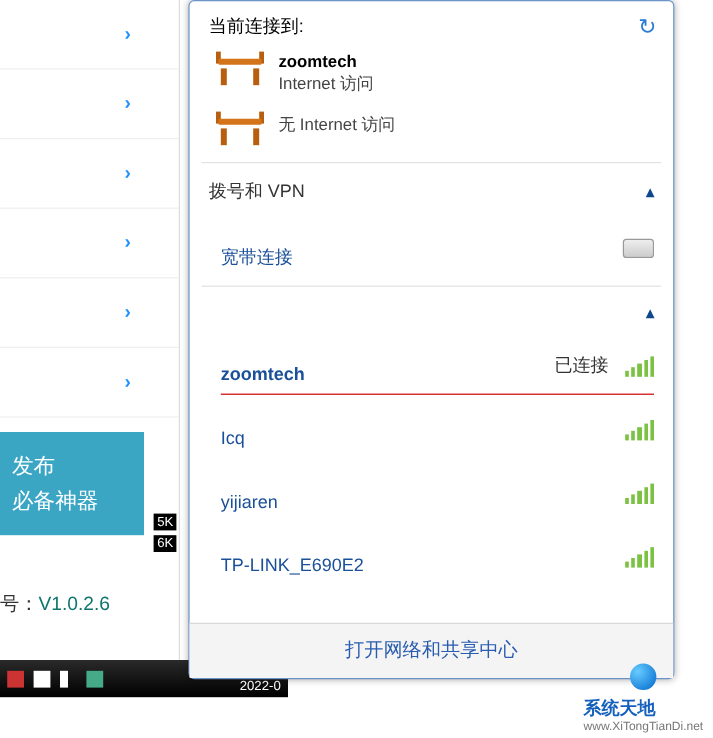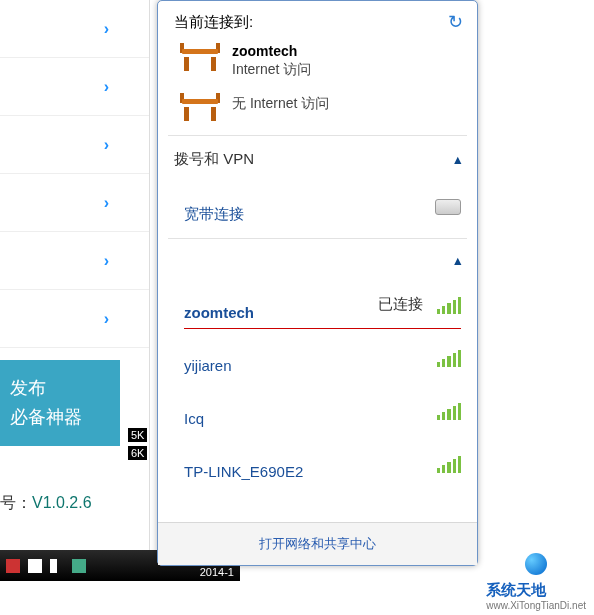--- a/index.html
+++ b/index.html
@@ -9,21 +9,21 @@
   .bg-strip .arrow-row { height: 58px; display: flex; align-items: center; justify-content: flex-end; padding-right: 40px; border-bottom: 1px solid #eee; }
   .bg-strip .arrow-row span { color: #1e90ff; font-size: 16px; font-weight: bold; }
   .teal-block { position: absolute; left: 0; top: 360px; width: 120px; background: #3aa6c4; color: #fff; padding: 14px 10px; font-size: 18px; line-height: 1.6; }
   .version-row { position: absolute; left: 0; top: 493px; font-size: 16px; color: #333; }
   .version-row .vnum { color: #0f766e; }
 
   .taskbar { position: absolute; left: 0; bottom: 34px; width: 240px; height: 31px; background: linear-gradient(#2a2a2a, #000); color: #fff; font-size: 12px; display: flex; align-items: center; padding: 0 6px; gap: 8px; }
   .taskbar .ico { width: 14px; height: 14px; display: inline-block; }
   .taskbar .time { margin-left: auto; text-align: right; line-height: 1.1; font-size: 11px; }
 
-  .flyout { position: absolute; left: 157px; top: 0; width: 321px; height: 566px; background: #fff; border: 1px solid #6b93c7; border-radius: 5px; box-shadow: 0 0 6px rgba(0,0,0,0.3); display: flex; flex-direction: column; }
+  .flyout { position: absolute; left: 157px; top: 0; width: 405px; height: 566px; background: #fff; border: 1px solid #6b93c7; border-radius: 5px; box-shadow: 0 0 6px rgba(0,0,0,0.3); display: flex; flex-direction: column; }
   .fly-body { flex: 1; overflow: hidden; padding: 4px 2px 0 2px; }
   .header-row { display: flex; align-items: center; padding: 6px 12px 6px 14px; font-size: 15px; }
   .header-row .refresh { margin-left: auto; color: #2b7cd3; font-size: 18px; }
 
   .conn-item { display: flex; padding: 4px 14px 10px 20px; gap: 12px; }
   .bench-icon { width: 40px; height: 28px; position: relative; }
   .bench-icon .seat { position: absolute; top: 6px; left: 2px; right: 2px; height: 5px; background: #d4741a; border-radius: 1px; }
   .bench-icon .leg { position: absolute; bottom: 0; width: 5px; height: 14px; background: #b85e0f; }
   .bench-icon .l1 { left: 4px; } .bench-icon .l2 { right: 4px; }
   .bench-icon .arm { position: absolute; top: 0; width: 4px; height: 10px; background: #b85e0f; }
@@ -43,21 +43,21 @@
   .list-row.connected .sigicon { margin-left: 6px; }
 
   .modemicon { width: 26px; height: 16px; background: linear-gradient(#eee,#ccc); border: 1px solid #999; border-radius: 3px; position: relative; }
 
   .sigicon { width: 24px; height: 18px; display: flex; align-items: flex-end; gap: 2px; }
   .sigicon i { width: 4px; background: #7bc142; display: inline-block; }
   .sigicon.s5 i:nth-child(1){height:5px}.sigicon.s5 i:nth-child(2){height:8px}.sigicon.s5 i:nth-child(3){height:11px}.sigicon.s5 i:nth-child(4){height:14px}.sigicon.s5 i:nth-child(5){height:17px}
 
   .redline { position: absolute; left: 24px; right: 14px; bottom: 2px; height: 1px; background: #c00; }
 
-  .footer { border-top: 1px solid #d8d8d8; background: #f4f4f4; text-align: center; padding: 12px 0; color: #2a5db0; font-size: 13px; cursor: pointer; }
+  .footer { border-top: 1px solid #d8d8d8; background: #f4f4f4; text-align: center; padding: 12px 0; color: #2a5db0; font-size: 16px; cursor: pointer; }
 
   .watermark { position: absolute; right: 8px; bottom: 4px; display: flex; align-items: center; gap: 6px; font-size: 15px; color: #1560bd; font-weight: bold; flex-direction: column; }
   .watermark .orb { width: 22px; height: 22px; border-radius: 50%; background: radial-gradient(circle at 30% 30%, #6cf, #06c); position: relative; }
   .watermark .sub { font-size: 10px; color: #777; font-weight: normal; display: block; }
 </style>
 </head>
 <body>
 
 <div class="bg-strip">
   <div class="arrow-row">
@@ -92,21 +92,21 @@
 <div style="position:absolute;left:128px;top:428px;font-size:11px;color:#666;background:#000;color:#fff;padding:1px 3px">5K</div>
 <div style="position:absolute;left:128px;top:446px;font-size:11px;color:#666;background:#000;color:#fff;padding:1px 3px">6K</div>
 
 <div class="taskbar">
   <span class="ico" style="background:#c33"></span>
   <span class="ico" style="background:#fff"></span>
   <span class="ico" style="background:linear-gradient(90deg,#fff 50%,transparent 50%)"></span>
   <span class="ico" style="background:#4a8"></span>
   <div class="time">
     <div>21:4</div>
-    <div>2014-1</div>
+    <div>2022-0</div>
   </div>
 </div>
 
 <div class="flyout">
   <div class="fly-body">
     <div class="header-row">
       <span>当前连接到:</span>
       <span class="refresh">↻</span>
     </div>
 
@@ -159,31 +159,31 @@
       <span class="sigicon s5">
           <i></i>
           <i></i>
           <i></i>
           <i></i>
           <i></i>
         </span>
       <div class="redline"></div>
     </div>
     <div class="list-row">
+      <span class="name">Icq</span>
+      <span class="sigicon s5">
+          <i></i>
+          <i></i>
+          <i></i>
+          <i></i>
+          <i></i>
+        </span>
+    </div>
+    <div class="list-row">
       <span class="name">yijiaren</span>
-      <span class="sigicon s5">
-          <i></i>
-          <i></i>
-          <i></i>
-          <i></i>
-          <i></i>
-        </span>
-    </div>
-    <div class="list-row">
-      <span class="name">Icq</span>
       <span class="sigicon s5">
           <i></i>
           <i></i>
           <i></i>
           <i></i>
           <i></i>
         </span>
     </div>
     <div class="list-row">
       <span class="name">TP-LINK_E690E2</span>

